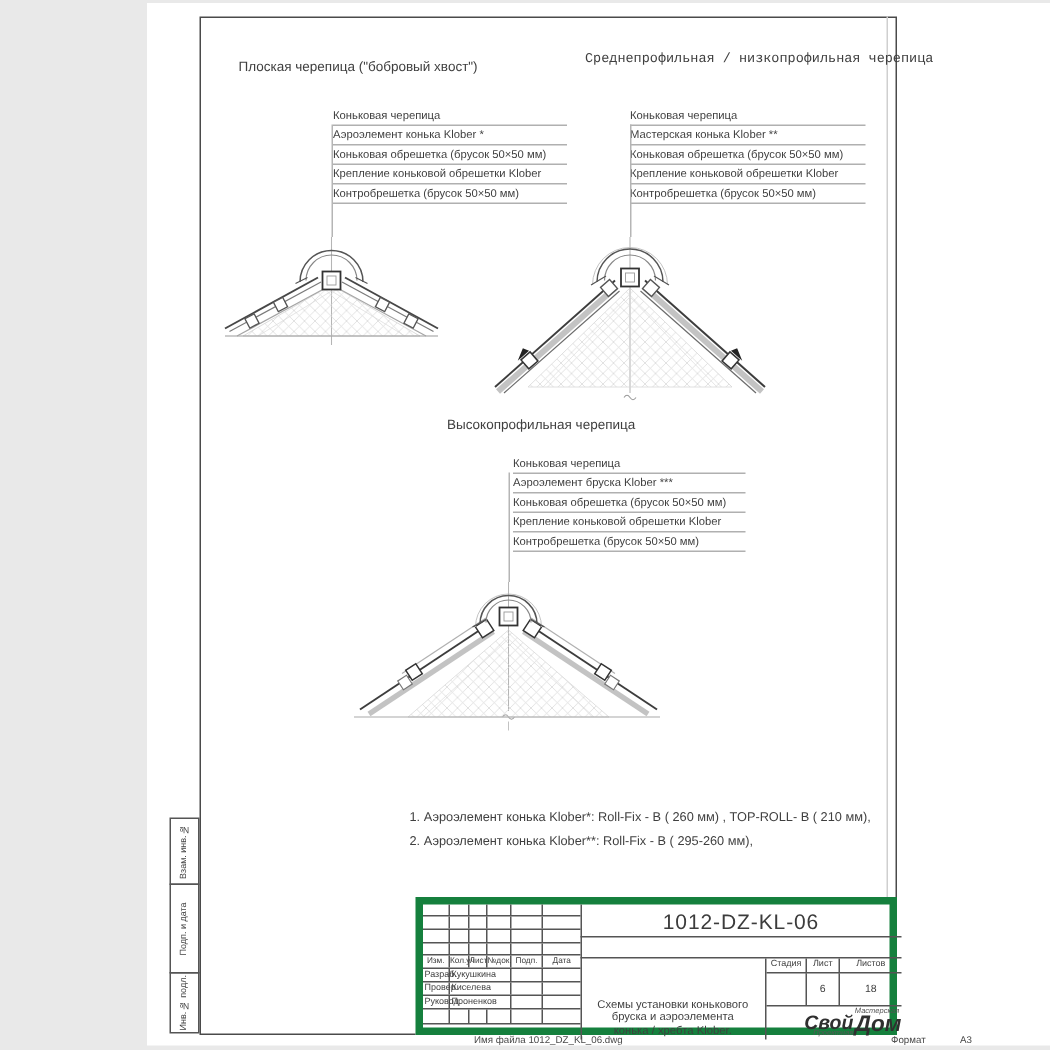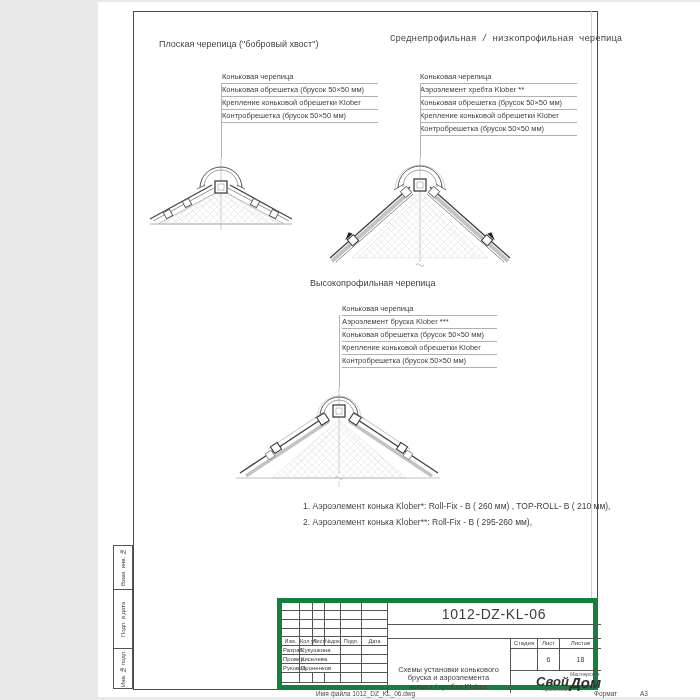--- a/index.html
+++ b/index.html
@@ -10,21 +10,21 @@
     color:#3f3f3f;
   }
   .sheet{position:absolute;left:98px;top:2px;width:602px;height:695px;background:#ffffff;}
   .frame{position:absolute;left:35px;top:9px;width:465px;height:679px;border:1px solid #4a4a4a;box-sizing:border-box;}
   .frame-inner-line{position:absolute;left:493px;top:9px;width:1px;height:679px;background:#cfcfcf;}
   .abs{position:absolute;}
   .title{font-size:9px;white-space:nowrap;}
   .callout-block{position:absolute;}
   .callout-row{height:12px;line-height:11px;font-size:7.5px;white-space:nowrap;border-bottom:1px solid #b0b0b0;}
   .leader{position:absolute;width:1px;background:#b5b5b5;}
-  .notes{position:absolute;left:175px;top:497px;width:340px;font-size:8.5px;margin-left:30px;}
+  .notes{position:absolute;left:175px;top:535px;width:340px;font-size:8.5px;}
   .note-line{line-height:15.5px;white-space:nowrap;}
   
   .stamp{position:absolute;left:179px;top:596px;width:321px;height:92px;border:5px solid #15803d;box-sizing:border-box;background:#fff;}
   .stamp-left{position:absolute;left:0;top:0;width:105px;height:90px;border-right:1px solid #555;box-sizing:content-box;}
   .srow{display:flex;border-bottom:1px solid #555;box-sizing:border-box;}
   .srow:last-child{border-bottom:none;}
   .scell{border-right:1px solid #555;box-sizing:border-box;overflow:visible;white-space:nowrap;}
   .scell:last-child{border-right:none;}
   .c1{width:18px;}.c2{width:13px;}.c3{width:12px;}.c4{width:16px;}.c5{width:21px;}.c6{width:25px;}
   .cn{width:41px;}
@@ -61,31 +61,32 @@
 </style>
 </head>
 <body>
 
 <div class="sheet">
   <div class="frame"></div>
   <div class="frame-inner-line"></div>
 
   <div class="abs title" style="left:61px;top:37px;">Плоская черепица ("бобровый хвост")</div>
   <div class="abs title" style="left:292px;top:32px;font-family:Liberation Mono, monospace;">Среднепрофильная / низкопрофильная черепица</div>
-  <div class="abs title" style="left:212px;top:276px;">Высокопрофильная черепица</div>
+  <div class="abs title" style="left:200px;top:276px;">Высокопрофильная черепица</div>
 
   <div class="callout-block" style="left:124px;top:69px;width:156px;">
     <div class="callout-row">Коньковая черепица</div>
+    <div class="callout-row">Аэроэлемент конька Klober *</div>
     <div class="callout-row">Коньковая обрешетка (брусок 50×50 мм)</div>
     <div class="callout-row">Крепление коньковой обрешетки Klober</div>
     <div class="callout-row">Контробрешетка (брусок 50×50 мм)</div>
   </div>
   <div class="callout-block" style="left:322px;top:69px;width:157px;">
     <div class="callout-row">Коньковая черепица</div>
-    <div class="callout-row">Аэроэлемент хребта Klober **</div>
+    <div class="callout-row">Мастерская конька Klober **</div>
     <div class="callout-row">Коньковая обрешетка (брусок 50×50 мм)</div>
     <div class="callout-row">Крепление коньковой обрешетки Klober</div>
     <div class="callout-row">Контробрешетка (брусок 50×50 мм)</div>
   </div>
   <div class="callout-block" style="left:244px;top:301px;width:155px;">
     <div class="callout-row">Коньковая черепица</div>
     <div class="callout-row">Аэроэлемент бруска Klober ***</div>
     <div class="callout-row">Коньковая обрешетка (брусок 50×50 мм)</div>
     <div class="callout-row">Крепление коньковой обрешетки Klober</div>
     <div class="callout-row">Контробрешетка (брусок 50×50 мм)</div>

